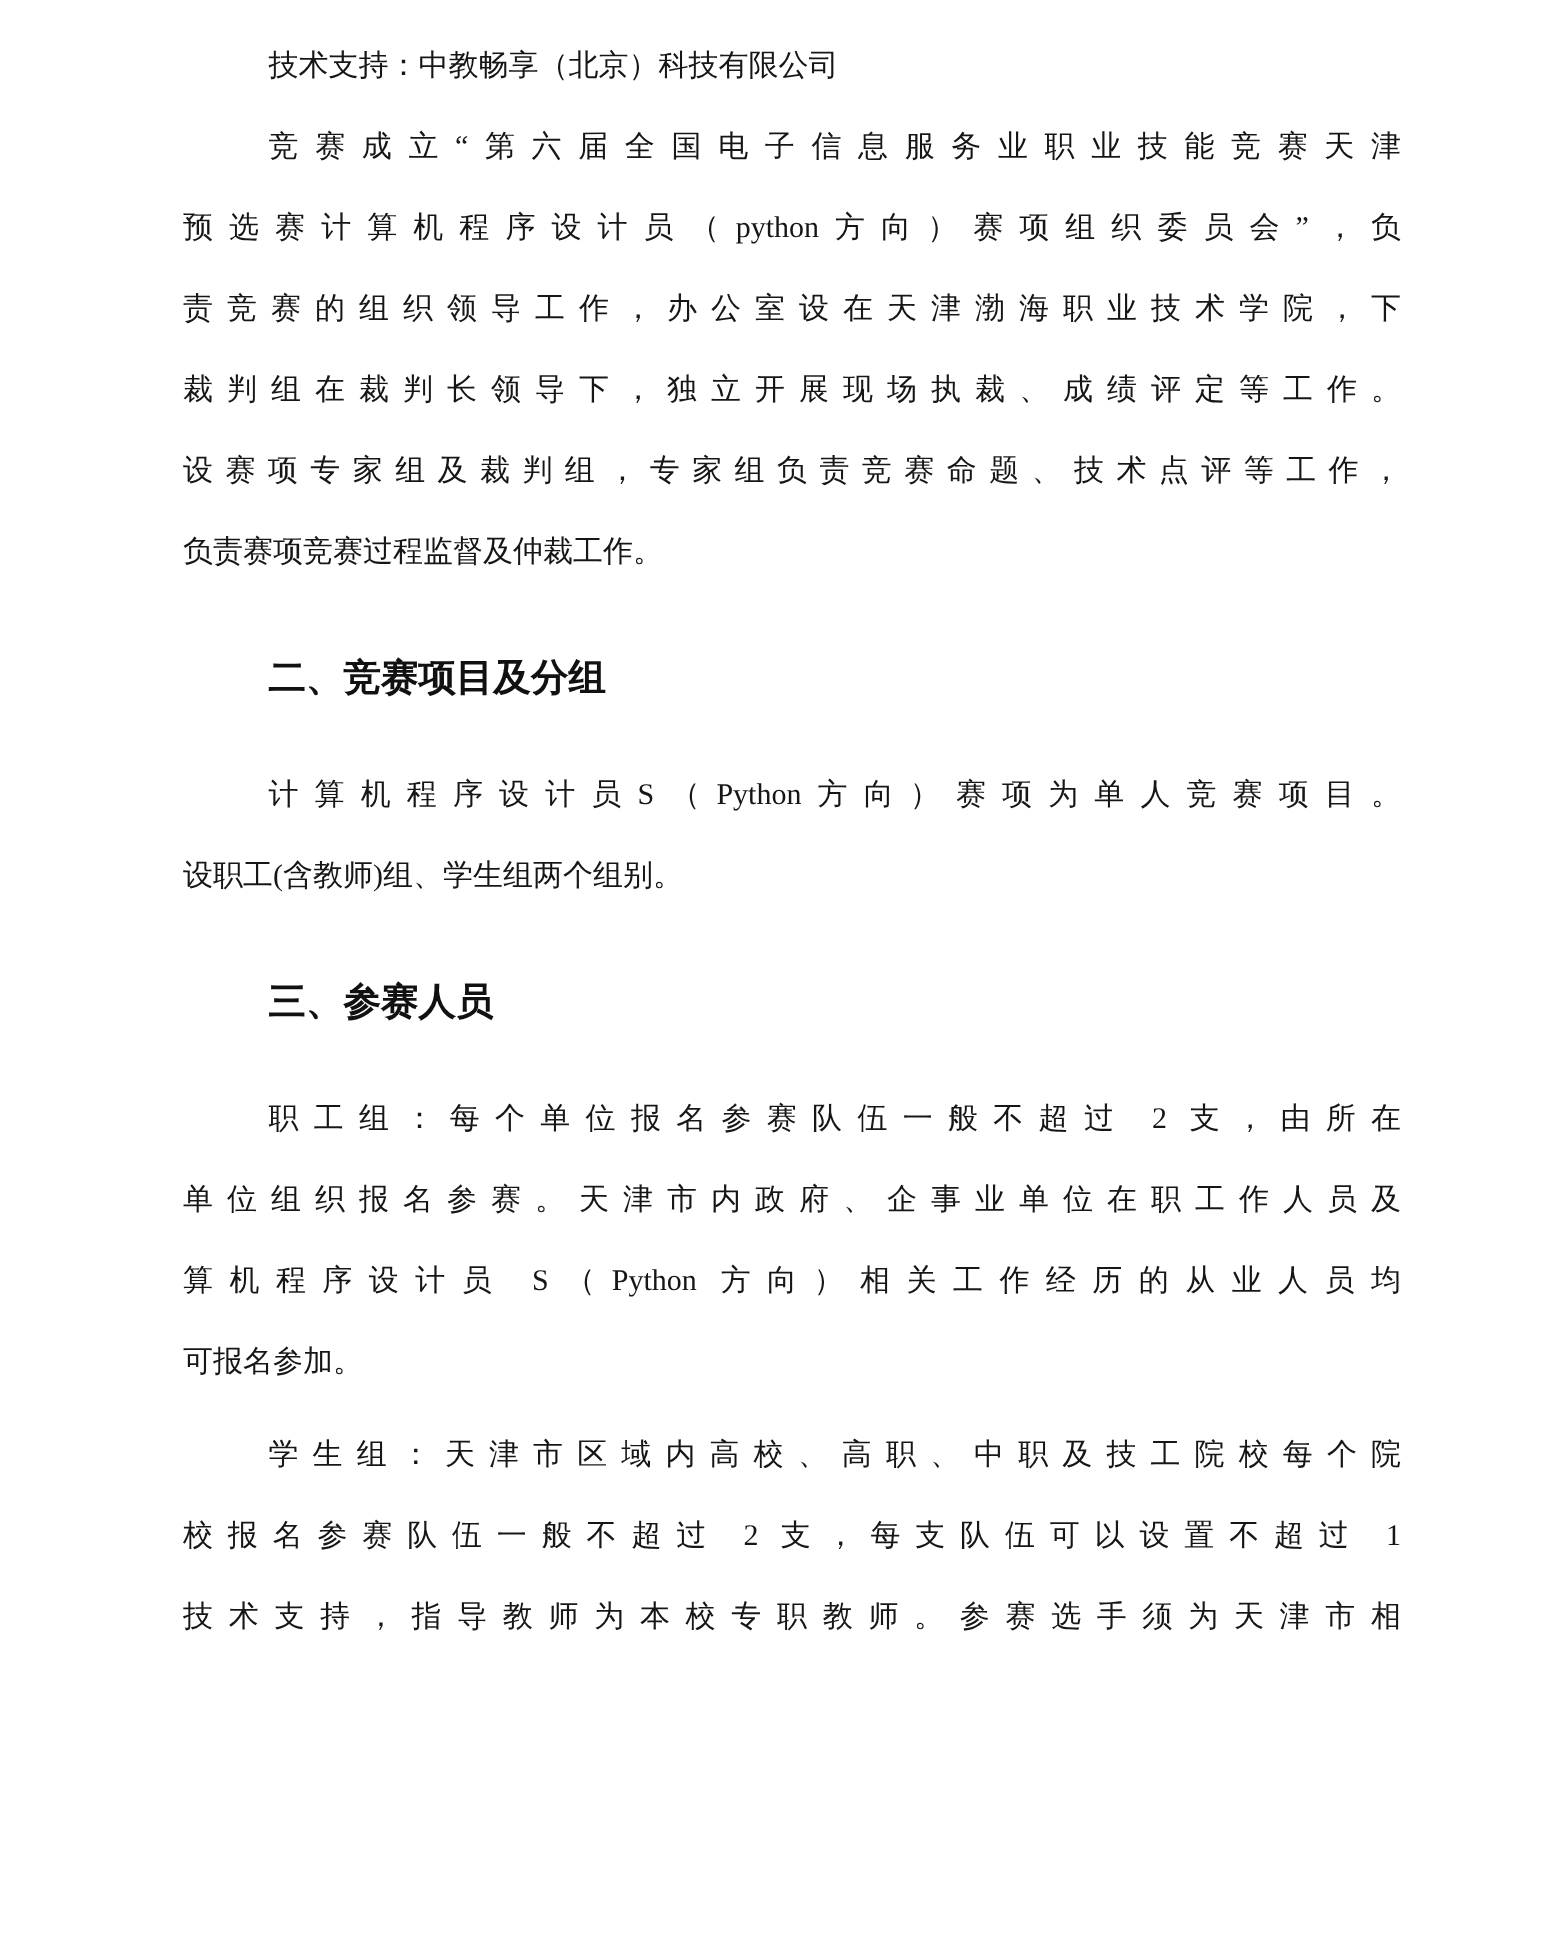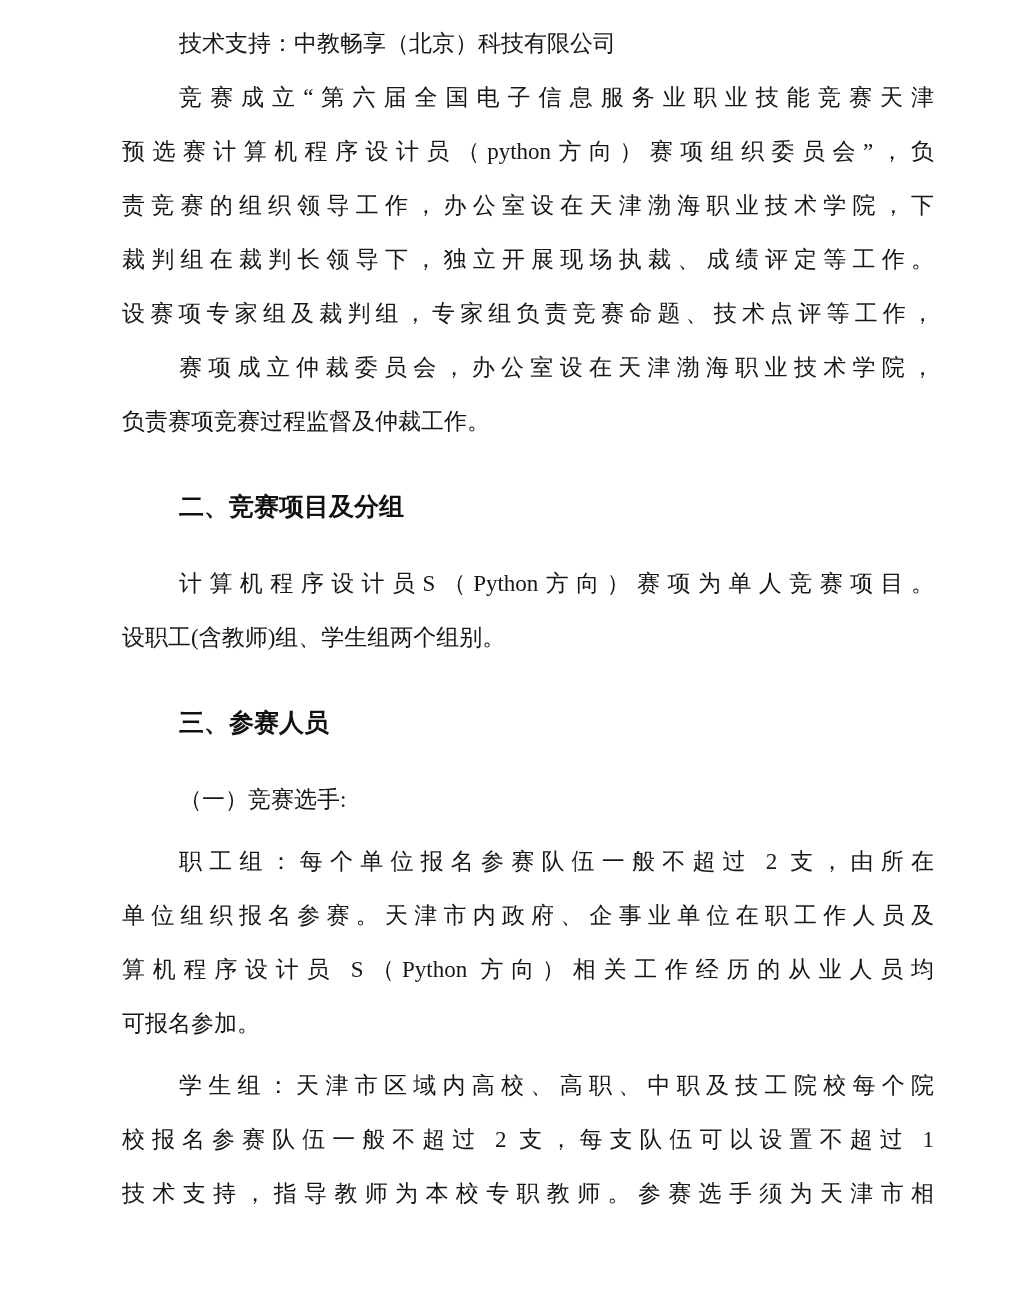--- a/index.html
+++ b/index.html
@@ -23,21 +23,21 @@
   }
   .para {
     margin: 0;
     padding: 0;
   }
   .para.gap {
     margin-top: 8px;
   }
   .ln {
     display: block;
-    font-size: 23px;
+    font-size: 20px;
     line-height: 54px;
     height: 54px;
     overflow: hidden;
     white-space: normal;
     text-align: left;
   }
   .ln.j {
     text-align: justify;
     text-align-last: justify;
   }
@@ -68,36 +68,32 @@
 
   <div class="para">
     <span class="ln ind j">竞赛成立“第六届全国电子信息服务业职业技能竞赛天津</span>
     <span class="ln j">预选赛计算机程序设计员（python方向）赛项组织委员会”，负</span>
     <span class="ln j">责竞赛的组织领导工作，办公室设在天津渤海职业技术学院，下</span>
     <span class="ln j">裁判组在裁判长领导下，独立开展现场执裁、成绩评定等工作。</span>
     <span class="ln j">设赛项专家组及裁判组，专家组负责竞赛命题、技术点评等工作，</span>
   </div>
 
   <div class="para">
-    <span class="ln ind j">赛项成立仲裁委员会，办公室设在天津渤海职业技术学院，</span>
     <span class="ln">负责赛项竞赛过程监督及仲裁工作。</span>
   </div>
 
   <div class="hd">二、竞赛项目及分组</div>
 
   <div class="para">
     <span class="ln ind j">计算机程序设计员S（Python方向）赛项为单人竞赛项目。</span>
     <span class="ln">设职工(含教师)组、学生组两个组别。</span>
   </div>
 
   <div class="hd">三、参赛人员</div>
 
-  <div class="para">
-    <span class="ln ind">（一）竞赛选手:</span>
-  </div>
 
   <div class="para gap">
     <span class="ln ind j">职工组：每个单位报名参赛队伍一般不超过 2 支，由所在</span>
     <span class="ln j">单位组织报名参赛。天津市内政府、企事业单位在职工作人员及</span>
     <span class="ln j">算机程序设计员 S（Python 方向）相关工作经历的从业人员均</span>
     <span class="ln">可报名参加。</span>
   </div>
 
   <div class="para gap">
     <span class="ln ind j">学生组：天津市区域内高校、高职、中职及技工院校每个院</span>

